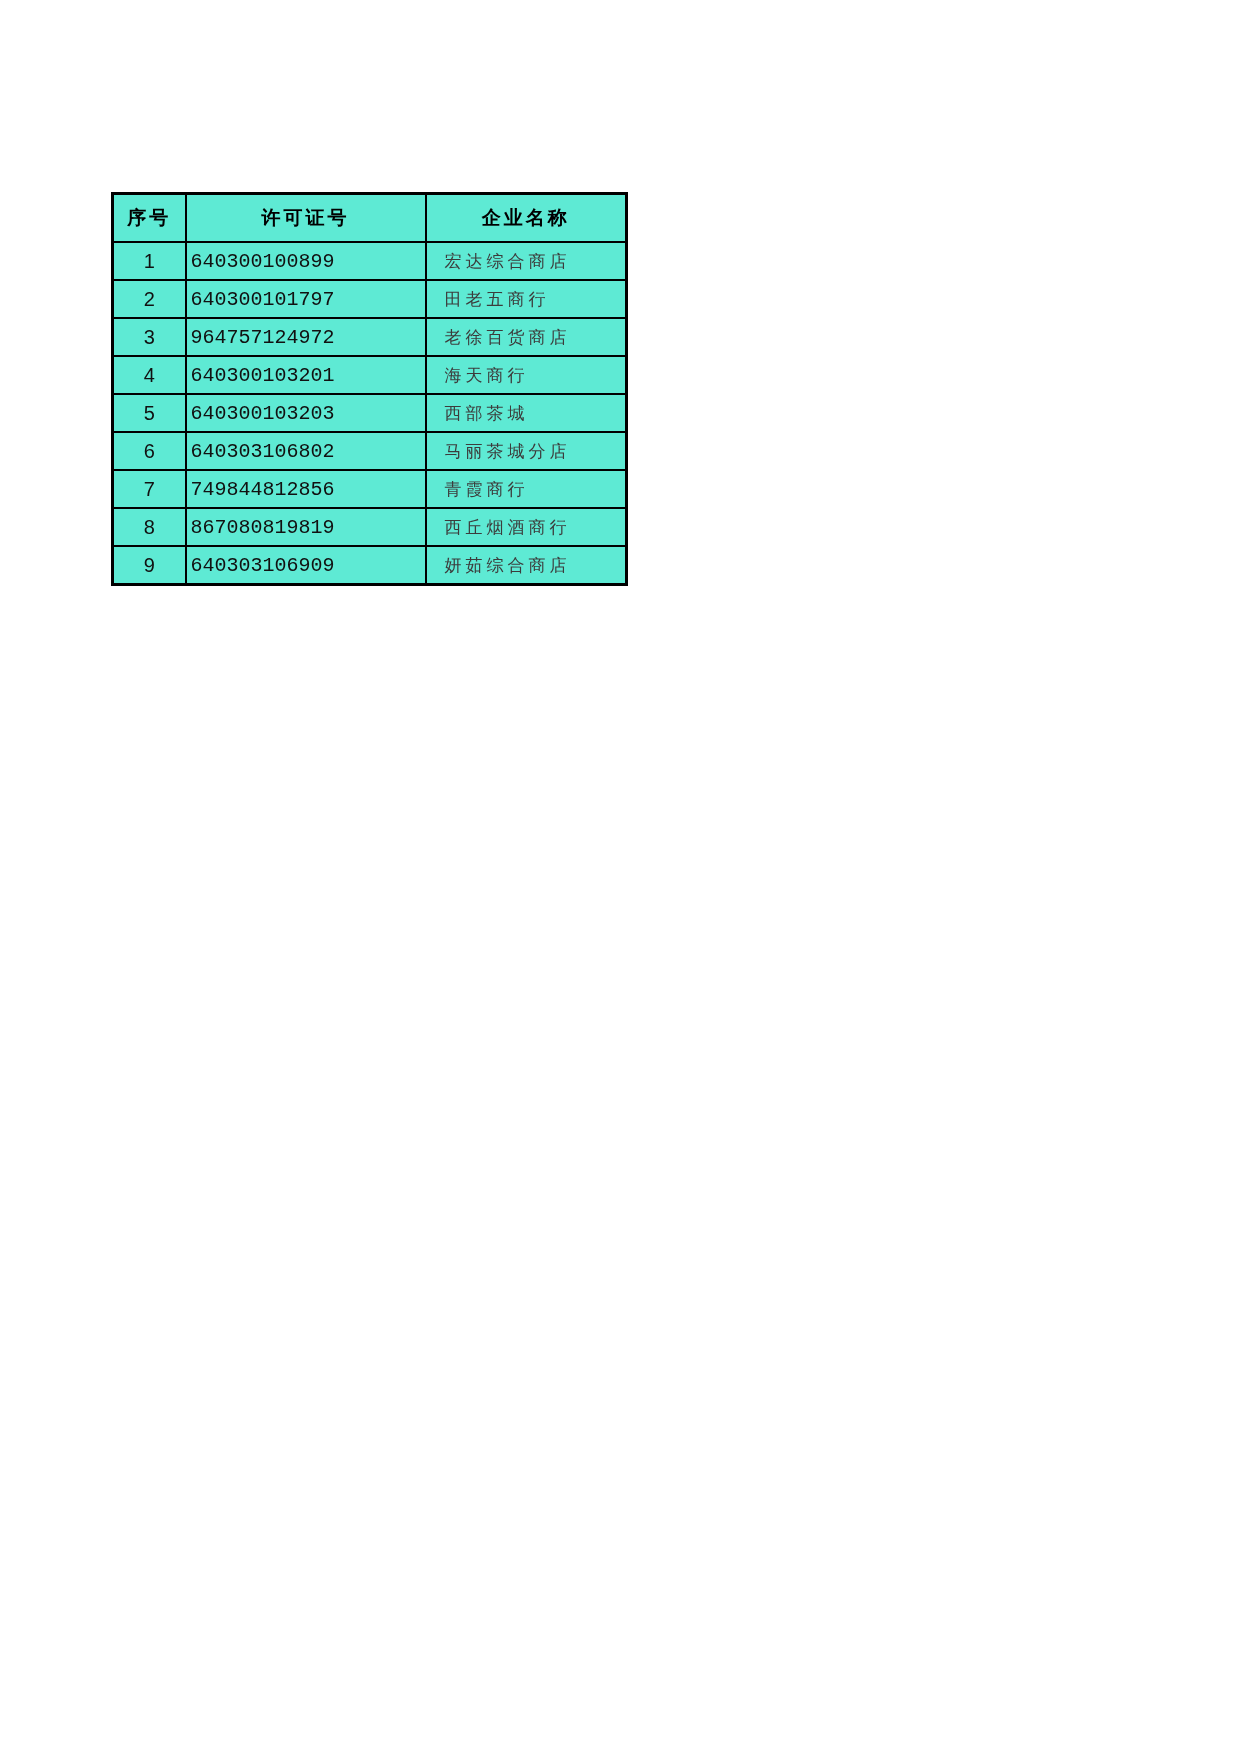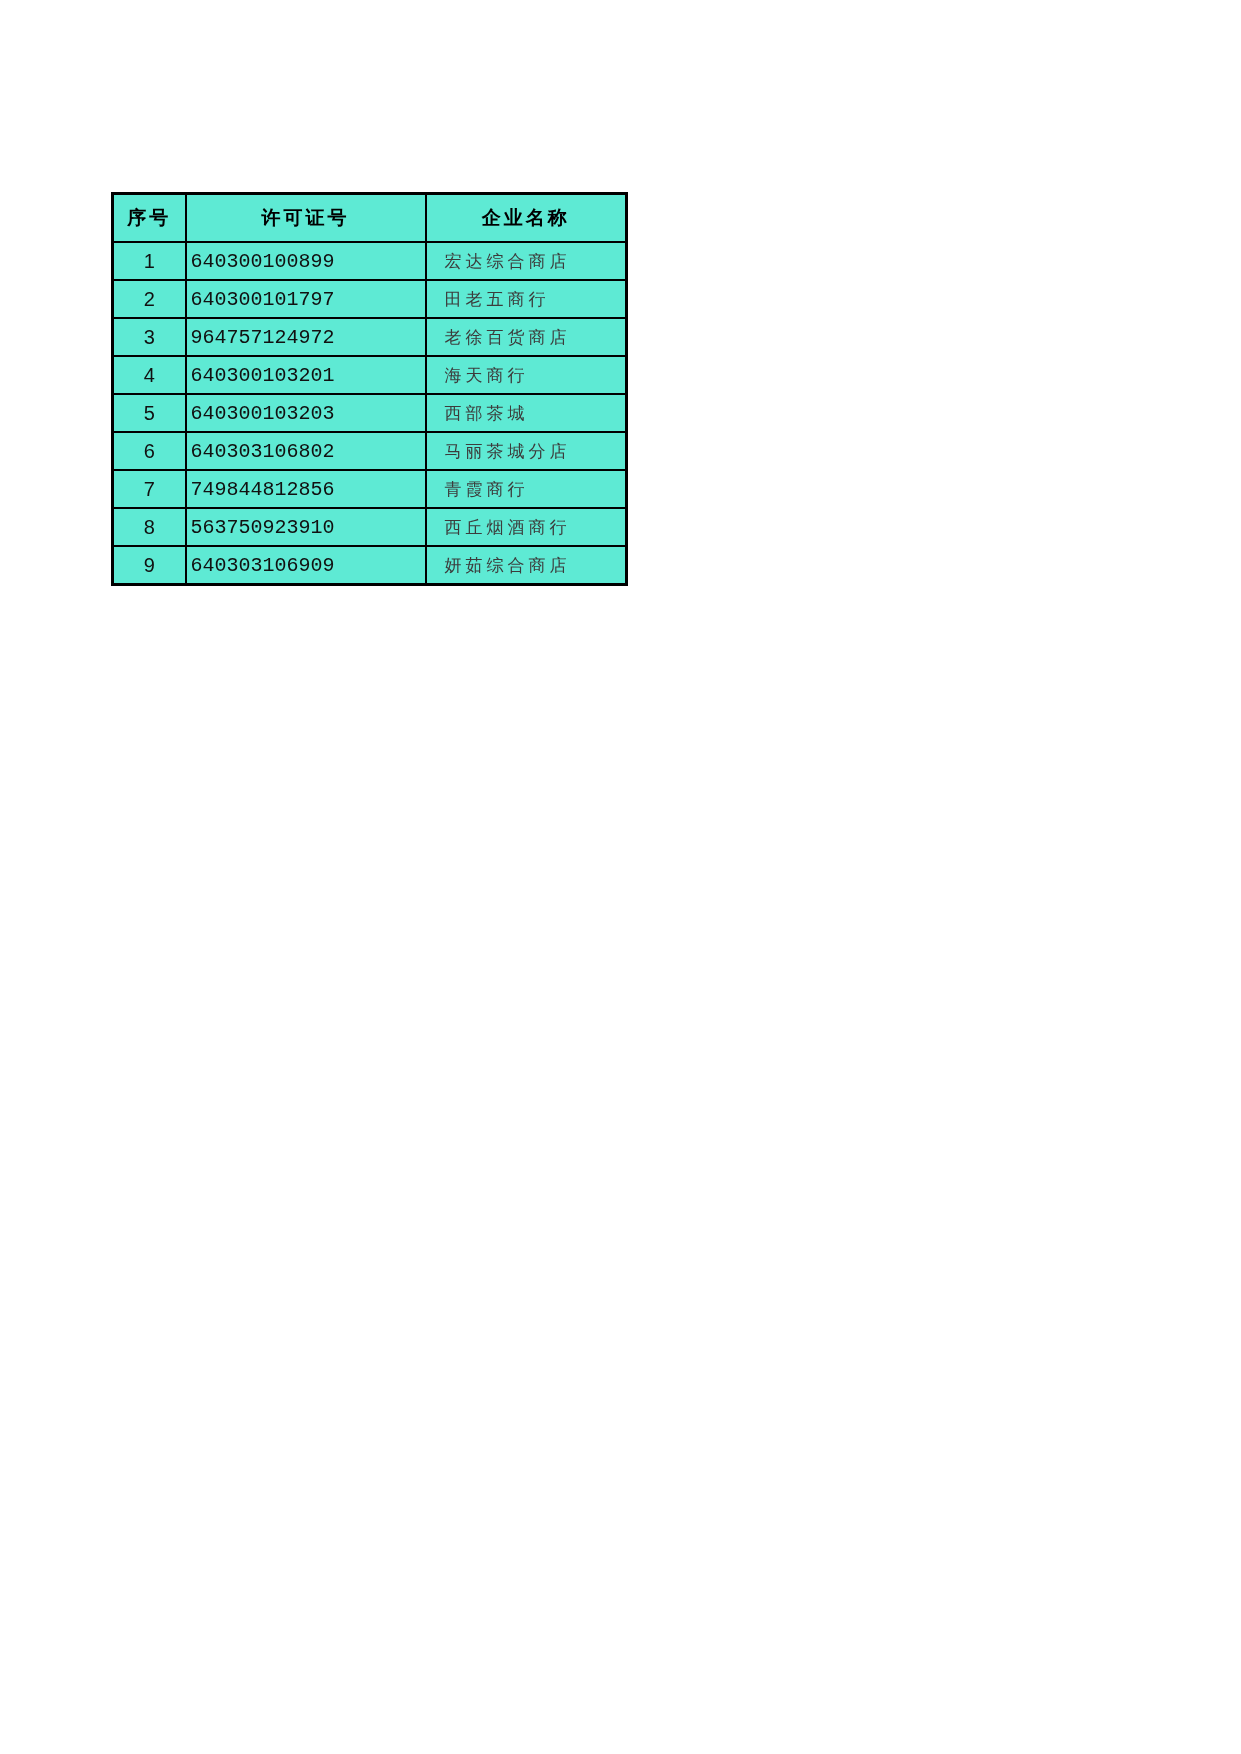--- a/index.html
+++ b/index.html
@@ -119,21 +119,21 @@
         <td class="cell-license">640303106802</td>
         <td class="cell-name">马丽茶城分店</td>
       </tr>
       <tr>
         <td class="cell-no">7</td>
         <td class="cell-license">749844812856</td>
         <td class="cell-name">青霞商行</td>
       </tr>
       <tr>
         <td class="cell-no">8</td>
-        <td class="cell-license">563750923910</td>
+        <td class="cell-license">867080819819</td>
         <td class="cell-name">西丘烟酒商行</td>
       </tr>
       <tr>
         <td class="cell-no">9</td>
         <td class="cell-license">640303106909</td>
         <td class="cell-name">妍茹综合商店</td>
       </tr>
     </tbody>
   </table>
 </div>

